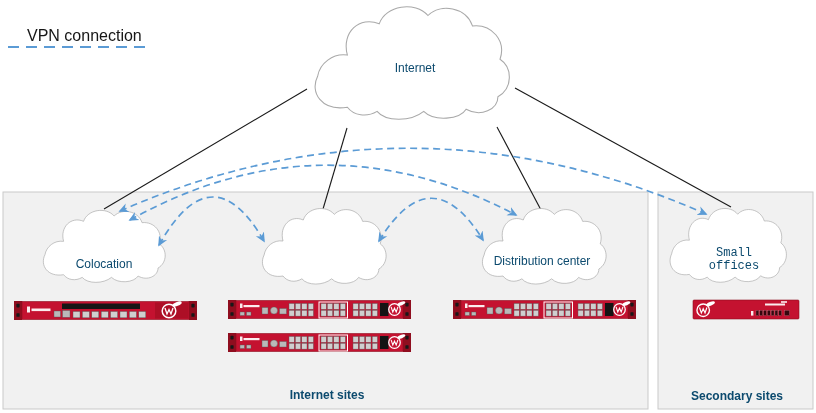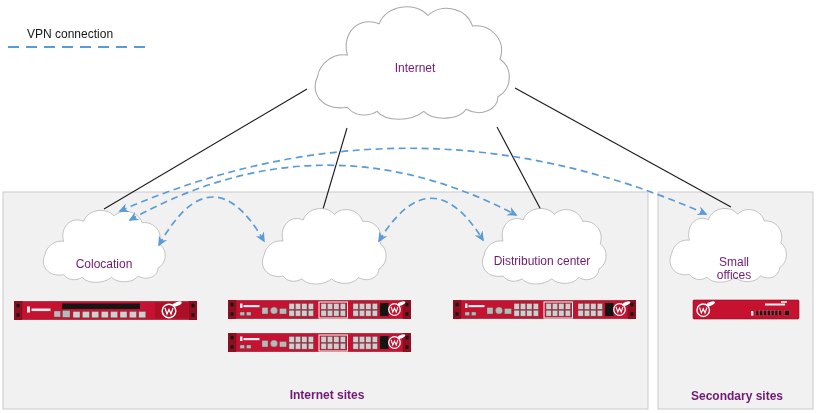--- a/index.html
+++ b/index.html
@@ -11,26 +11,26 @@
     overflow:hidden;
   }
   .canvas svg{position:absolute;left:0;top:0;}
   .zone{fill:var(--zone_fill);stroke:var(--zone_stroke);stroke-width:1;}
   .cloud{fill:#ffffff;stroke:var(--cloud_stroke);stroke-width:1;}
   .blackline{stroke:var(--line);stroke-width:1.1;fill:none;}
   .vpn-arc{stroke:var(--vpn);stroke-width:1.7;fill:none;stroke-dasharray:7 4.5;stroke-linecap:butt;}
   .vpn-legend-line{stroke:var(--vpn);stroke-width:2;fill:none;stroke-dasharray:11 7;}
   .arrowhead-shape{fill:var(--vpn);}
   .lbl{
-    position:absolute;color:#701a75;font-size:12px;line-height:13px;
+    position:absolute;color:#0c4a6e;font-size:12px;line-height:13px;
     text-align:center;white-space:normal;
   }
   .lbl.single{white-space:nowrap;}
   .zone-lbl{font-weight:bold;}
-  .legend-lbl{position:absolute;left:27px;top:27px;font-size:12px;color:#161616;white-space:nowrap;}
+  .legend-lbl{position:absolute;left:27px;top:27px;font-size:16px;color:#161616;white-space:nowrap;}
   
   .dev-body{fill:var(--device_red);stroke:var(--device_dark_red);stroke-width:0.6;}
   .dev-ear{fill:var(--device_dark_red);}
   .dev-hole{fill:#181818;}
   .dev-grille{fill:#161616;}
   .dev-port{fill:#cfcfcf;stroke:#555;stroke-width:0.4;}
   .dev-port-dark{fill:#35060d;stroke:rgba(255,255,255,0.45);stroke-width:0.35;}
   .dev-module{fill:#b9b9b9;stroke:#555;stroke-width:0.4;}
   .dev-black-module{fill:#141414;}
   .dev-white{fill:rgba(255,255,255,0.92);}
@@ -202,18 +202,18 @@
       <rect x="91.5" y="10.4" width="5" height="5.2" class="dev-port-dark"></rect>
     </g>
   </g>
 </svg>
 
 <div class="legend-lbl">VPN connection</div>
 
 <div class="lbl single" style="left:345px;top:62px;width:140px;">Internet</div>
 <div class="lbl single" style="left:44px;top:258px;width:120px;">Colocation</div>
 <div class="lbl single" style="left:466px;top:255px;width:152px;">Distribution center</div>
-<div class="lbl" style="left:703px;top:256px;width:62px;">Small offices</div>
+<div class="lbl" style="left:703px;top:247px;width:62px;font-family:Liberation Mono, monospace;">Small offices</div>
 
 <div class="lbl single zone-lbl" style="left:247px;top:389px;width:160px;">Internet sites</div>
 <div class="lbl single zone-lbl" style="left:657px;top:390px;width:160px;">Secondary sites</div>
 
 </div>
 
 </body></html>

